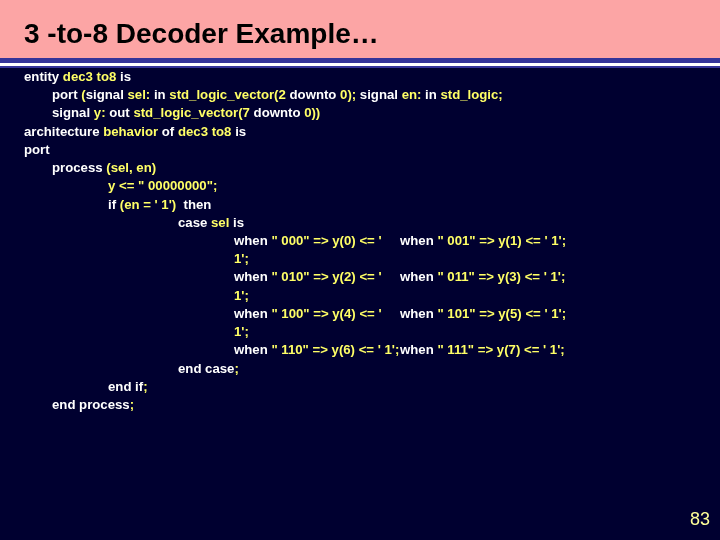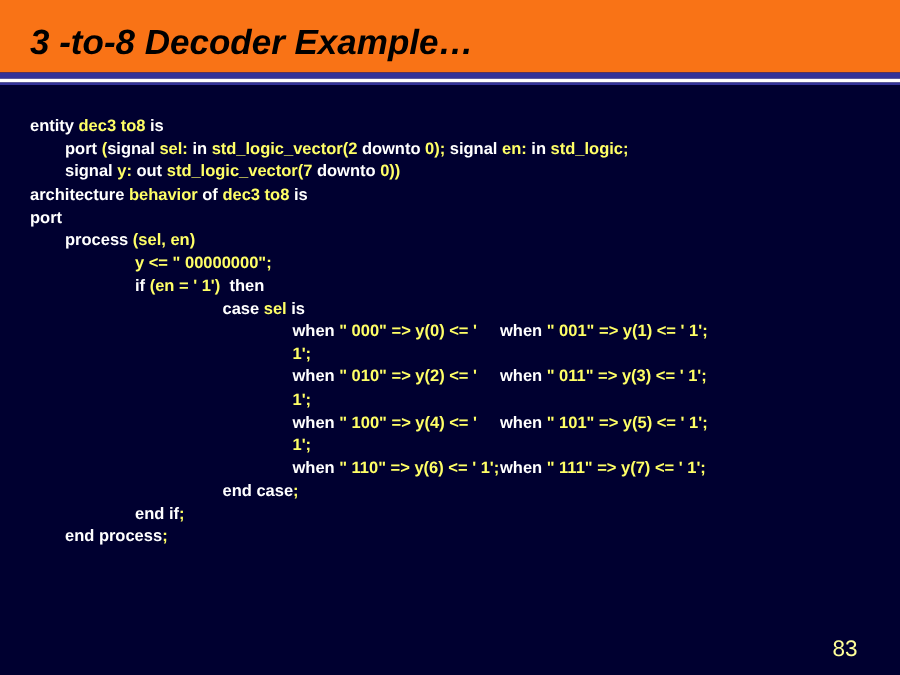--- a/index.html
+++ b/index.html
@@ -6,47 +6,46 @@
   body {
     width: 720px; height: 540px;
     background: #000030;
     font-family: Arial, Helvetica, sans-serif;
     color: #fff;
     position: relative;
     overflow: hidden;
   }
   .title {
     color: #000;
-    background: #f97316;
+    background: #fca5a5;
     font-size: 28px;
     font-weight: bold;
-    font-style: italic;
     padding: 18px 20px 8px 24px;
   }
   .hr1 { height: 5px; background: #333399; }
   .hr-gap { height: 3px; background: #fff; }
   .hr2 { height: 2px; background: #333399; }
   .content {
-    padding: 24px 24px 6px 24px;
+    padding: 0 24px 6px 24px;
     font-size: 13.2px;
     line-height: 1.38;
     font-weight: bold;
     color: #ffff66;
   }
   .kw { color: #ffffff; }
   .row { white-space: pre; }
   .i1 { padding-left: 28px; }
   .i3 { padding-left: 84px; }
   .i4 { padding-left: 154px; }
   .cols { display: flex; }
   .col1 { width: 376px; padding-left: 210px; }
   .col2 { flex: 1; }
   .pagenum {
     position: absolute;
-    right: 34px; bottom: 10px;
+    right: 10px; bottom: 10px;
     color: #ffff99;
     font-size: 18px;
   }
 </style>
 </head>
 <body>
 
 <div class="title">3 -to-8 Decoder Example…</div>
 <div class="hr1"></div>
 <div class="hr-gap"></div>

